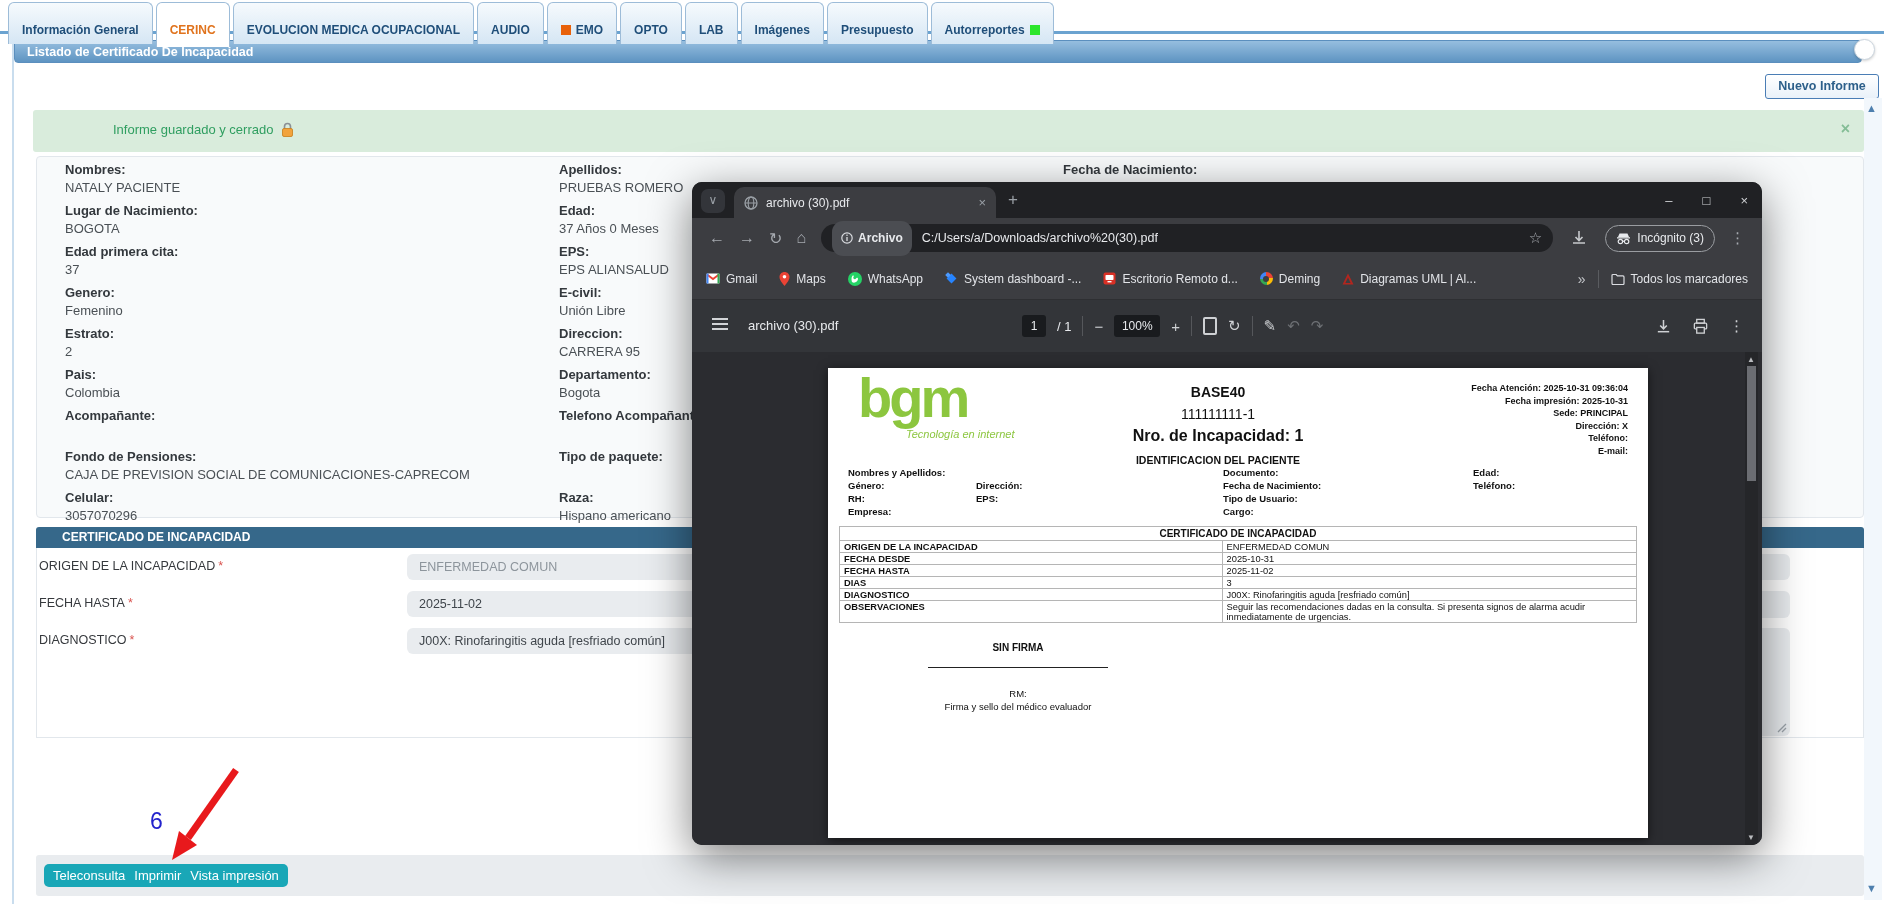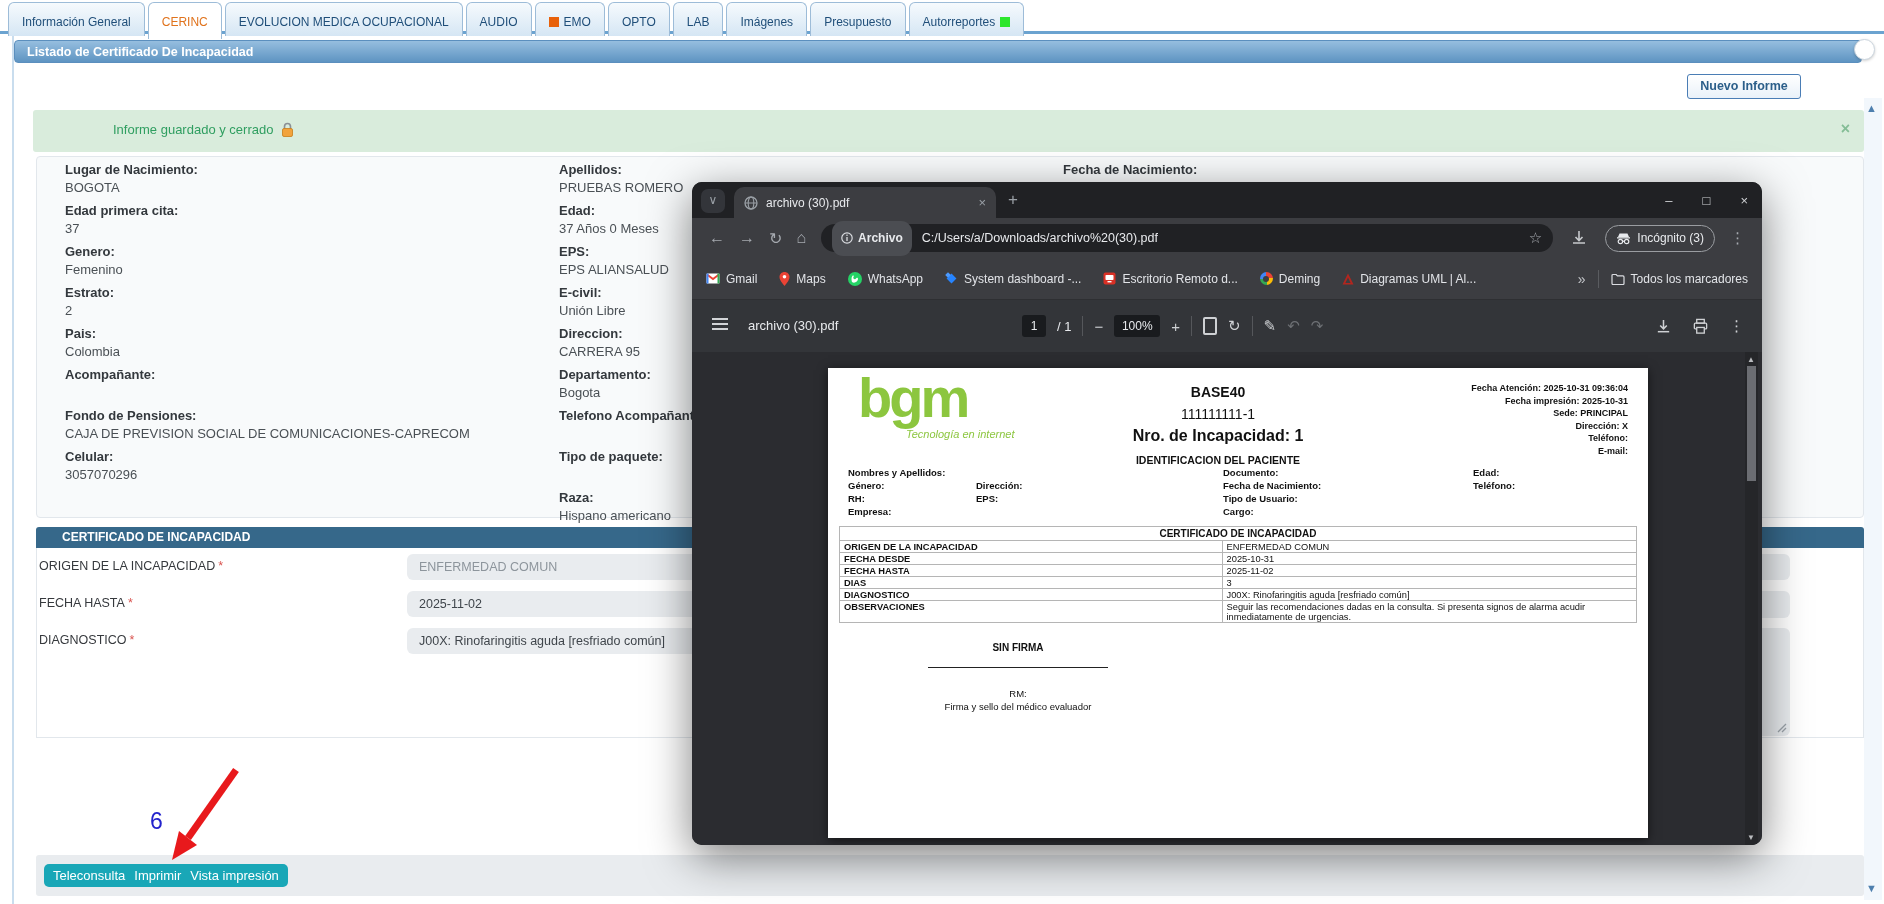--- a/index.html
+++ b/index.html
@@ -1,31 +1,31 @@
 <!DOCTYPE html>
 <html><head>
 <meta charset="utf-8">
 <style>
   html,body{margin:0;padding:0;background:#fff;font-family:"Liberation Sans",sans-serif;}
   #canvas{position:relative;width:1884px;height:904px;background:#fff;overflow:hidden;}
   
   .tabs{position:absolute;left:8px;top:2px;display:flex;gap:3px;align-items:flex-end;z-index:4;}
   .tab{background:linear-gradient(#f6fafd,#d5e6f4);border:1px solid #9dbcd8;border-bottom:none;
-       border-radius:6px 6px 0 0;padding:12px 13px 7px;font-size:12px;font-weight:normal;color:#1f4e79;
+       border-radius:6px 6px 0 0;padding:20px 13px 7px;font-size:12px;font-weight:bold;color:#1f4e79;
        white-space:nowrap;display:flex;align-items:center;gap:5px;cursor:pointer;}
   .tab.active{background:#fff;color:#e0731d;padding-bottom:10px;margin-bottom:-3px;z-index:5;}
   .tabline{position:absolute;left:0;right:0;top:31px;height:3px;background:#6ba3d0;z-index:3;}
   .sq{width:10px;height:10px;display:inline-block;}
   
   .hdrbar{position:absolute;left:14px;right:22px;top:40px;height:23px;border-radius:4px;
           background:linear-gradient(#96bedf,#5e94c2);border:1px solid #5b8fbe;color:#fff;
           font-size:12.5px;font-weight:bold;line-height:23px;padding-left:12px;box-sizing:border-box;}
   .circle-btn{position:absolute;left:1854px;top:39px;width:19px;height:19px;border-radius:50%;
           background:#fff;border:1px solid #ccd6df;box-shadow:0 1px 3px rgba(0,0,0,.2);z-index:6;}
-  .newbtn{position:absolute;left:1687px;top:74px;width:112px;height:23px;border:1px solid #4a7db5;
+  .newbtn{position:absolute;left:1765px;top:74px;width:112px;height:23px;border:1px solid #4a7db5;
           border-radius:3px;background:linear-gradient(#ffffff,#e9f1f9);color:#2c5f8a;font-size:12.5px;
           font-weight:bold;text-align:center;line-height:23px;cursor:pointer;}
   
   .banner{position:absolute;left:33px;right:20px;top:110px;height:42px;background:#d9ecdc;border-radius:3px;}
   .banner .txt{position:absolute;left:80px;top:12px;font-size:13px;color:#2f9e60;display:flex;gap:8px;align-items:center;}
   .banner .bx{position:absolute;right:14px;top:10px;font-size:16px;font-weight:bold;color:#84bd96;cursor:pointer;}
   
   .ppanel{position:absolute;left:36px;right:20px;top:156px;height:362px;background:#f8fafb;
           border:1px solid #e2e7ec;border-radius:4px;box-sizing:border-box;}
   .pcol{position:absolute;top:5px;}
@@ -165,20 +165,24 @@
           <path d="M3.5 7V4.5a3 3 0 0 1 6 0V7" fill="none" stroke="#8a8f94" stroke-width="1.6"></path>
           <rect x="1.5" y="6.5" width="10" height="8" rx="1.5" fill="#f2a33c" stroke="#c97d18" stroke-width="0.8"></rect>
         </svg>
     </div>
     <span class="bx">×</span>
   </div>
 
   <div class="ppanel">
     <div class="pcol" style="left:28px;">
       <div class="pf">
+          <div class="l">Nombres:</div>
+          <div class="v">NATALY PACIENTE</div>
+        </div>
+      <div class="pf">
           <div class="l">Lugar de Nacimiento:</div>
           <div class="v">BOGOTA</div>
         </div>
       <div class="pf">
           <div class="l">Edad primera cita:</div>
           <div class="v">37</div>
         </div>
       <div class="pf">
           <div class="l">Genero:</div>
           <div class="v">Femenino</div>

